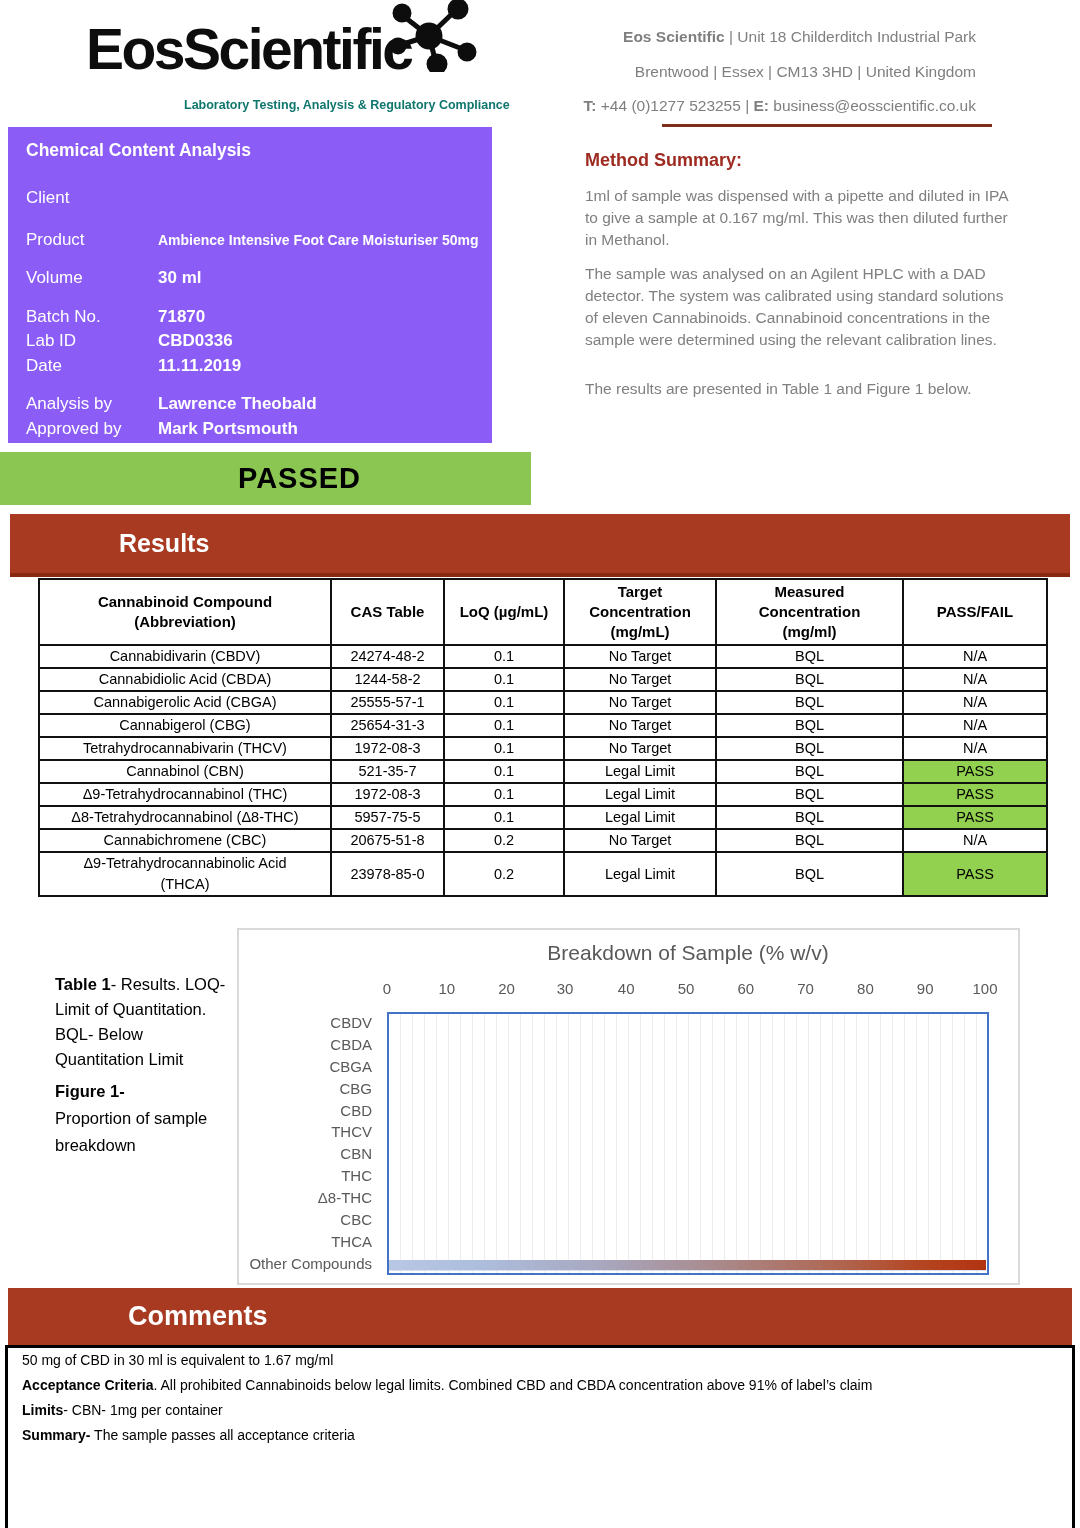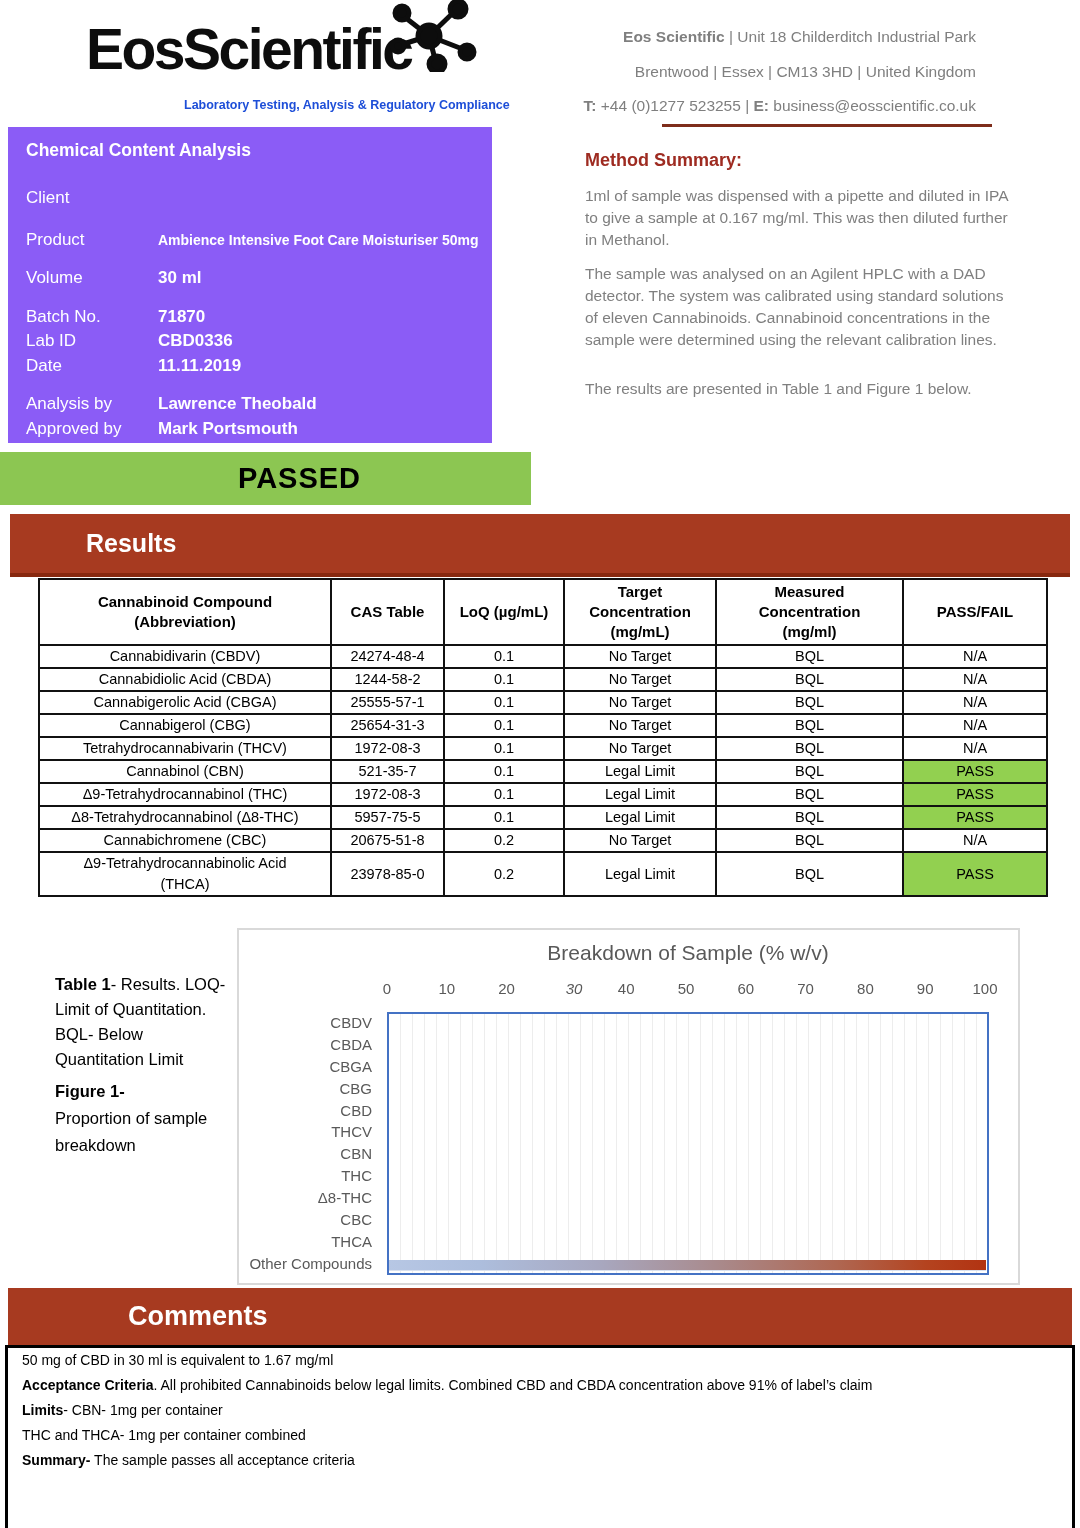--- a/index.html
+++ b/index.html
@@ -1,42 +1,42 @@
 <!DOCTYPE html>
 <html><head>
 <meta charset="utf-8">
 <style>
   * { margin:0; padding:0; box-sizing:border-box; }
   body { background:#e8e8e8; font-family:"Liberation Sans", sans-serif; }
   .page { position:relative; width:1080px; height:1528px; background:#fff; overflow:hidden; margin:0 auto; }
 
   
   .logo-word { position:absolute; left:86px; top:16px; font-size:57px; font-weight:800; letter-spacing:-2.5px; color:#0d0d0d; }
-  .logo-tagline { position:absolute; left:184px; top:98px; font-size:12.5px; font-weight:700; color:#1d4ed8; }
+  .logo-tagline { position:absolute; left:184px; top:98px; font-size:12.5px; font-weight:700; color:#0f766e; }
   .molecule { position:absolute; left:382px; top:0; }
   .contact { position:absolute; right:104px; top:20px; text-align:right; font-size:15.5px; color:#7f7f7f; line-height:34.5px; }
   .contact b { font-weight:700; }
   .contact-divider { position:absolute; left:662px; top:124px; width:330px; height:3px; background:#7e2d1b; }
 
   
   .info-box { position:absolute; left:8px; top:127px; width:484px; height:316px; background:#8b5cf6; color:#fff; }
   .info-title { position:absolute; left:18px; top:13px; font-size:17.5px; font-weight:700; }
   .info-row { position:absolute; left:18px; right:6px; font-size:17px;margin-top:12px; }
   .info-value { position:absolute; left:132px; top:0; font-weight:700; white-space:nowrap; }
   .info-value.small { font-size:14px; top:2px; }
   .r0{top:49px}.r1{top:91px}.r2{top:129px}.r3{top:168px}.r4{top:192px}.r5{top:217px}.r6{top:255px}.r7{top:280px}
 
   
   .method-title { position:absolute; left:585px; top:150px; font-size:18px; font-weight:700; color:#9e2b21; }
   .method-p { position:absolute; left:585px; width:432px; font-size:15.5px; color:#7f7f7f; line-height:22px; }
   .mp0{top:185px}.mp1{top:263px}.mp2{top:378px}
 
   
   .passed-banner { position:absolute; left:0; top:452px; width:531px; height:53px; background:#8cc652; color:#000000; font-size:29px; font-weight:700; line-height:53px; padding-left:68px; letter-spacing:1px;text-align:center; }
-  .results-banner { position:absolute; left:10px; top:514px; width:1060px; height:63px; background:#a73a20; border-bottom:4px solid #87280f; color:#fff; font-size:25px; font-weight:700; line-height:58px; padding-left:76px; }
+  .results-banner { position:absolute; left:10px; top:514px; width:1060px; height:63px; background:#a73a20; border-bottom:4px solid #87280f; color:#fff; font-size:25px; font-weight:700; line-height:58px; padding-left:109px; }
 
   
   .results-table { position:absolute; left:38px; top:578px; width:1008px; border-collapse:collapse; table-layout:fixed; text-align:center; color:#000; }
   .results-table th, .results-table td { border:2px solid #111; white-space:pre-line; padding:0 2px; }
   .results-table thead th { font-weight:700; font-size:15px; line-height:20px; height:66px; }
   .results-table tbody td { font-size:14.5px; line-height:21px; height:23px; }
   .results-table td.pass { background:#92d050; }
 
   
   .table-caption { position:absolute; left:55px; top:972px; width:175px; font-size:16.5px; line-height:25px; color:#000; }
@@ -130,21 +130,21 @@
 (mg/mL)</th>
           <th>Measured
 Concentration
 (mg/ml)</th>
           <th>PASS/FAIL</th>
         </tr>
       </thead>
     <tbody id="results-tbody">
         <tr>
           <td>Cannabidivarin (CBDV)</td>
-          <td>24274-48-4</td>
+          <td>24274-48-2</td>
           <td>0.1</td>
           <td>No Target</td>
           <td>BQL</td>
           <td>N/A</td>
         </tr>
         <tr>
           <td>Cannabidiolic Acid (CBDA)</td>
           <td>1244-58-2</td>
           <td>0.1</td>
           <td>No Target</td>
@@ -221,21 +221,21 @@
 
   <div class="table-caption"><b>Table 1</b><span>- Results. LOQ- Limit of Quantitation. BQL- Below Quantitation Limit</span></div>
   <div class="figure-caption"><b style="display:block">Figure 1-</b><span>Proportion of sample breakdown</span></div>
 
   <div class="figure" id="figure">
     <div class="chart-title">Breakdown of Sample (% w/v)</div>
     <div id="chart-ticks">
         <span class="tick-label" style="left: 128px;">0</span>
         <span class="tick-label" style="left: 187.8px;">10</span>
         <span class="tick-label" style="left: 247.6px;">20</span>
-        <span class="tick-label" style="left: 315px; font-style: italic;">30</span>
+        <span class="tick-label" style="left: 306px;">30</span>
         <span class="tick-label" style="left: 367.2px;">40</span>
         <span class="tick-label" style="left: 427px;">50</span>
         <span class="tick-label" style="left: 486.8px;">60</span>
         <span class="tick-label" style="left: 546.6px;">70</span>
         <span class="tick-label" style="left: 606.4px;">80</span>
         <span class="tick-label" style="left: 666.2px;">90</span>
         <span class="tick-label" style="left: 726px;">100</span>
       </div>
     <div class="plot"></div>
     <div class="chart-cats" id="chart-cats">
@@ -255,17 +255,16 @@
     <div id="chart-bars">
         <div class="chart-bar" style="left: 150px; top: 330px; width: 596.983px;"></div>
       </div>
   </div>
 
   <div class="comments-banner">Comments</div>
   <div class="comments-box">
     <div class="comment-line"><b></b><span>50 mg of CBD in 30 ml is equivalent to 1.67 mg/ml</span></div>
     <div class="comment-line"><b>Acceptance Criteria</b><span>. All prohibited Cannabinoids below legal limits. Combined CBD and CBDA concentration above 91% of label’s claim</span></div>
     <div class="comment-line"><b>Limits</b><span>- CBN- 1mg per container</span></div>
-    <div class="comment-line"><b></b><span>THC and THCA- 1mg per container combined</span></div>
     <div class="comment-line"><b>Summary-</b><span> The sample passes all acceptance criteria</span></div>
   </div>
 
 </div>
 
 </body></html>

